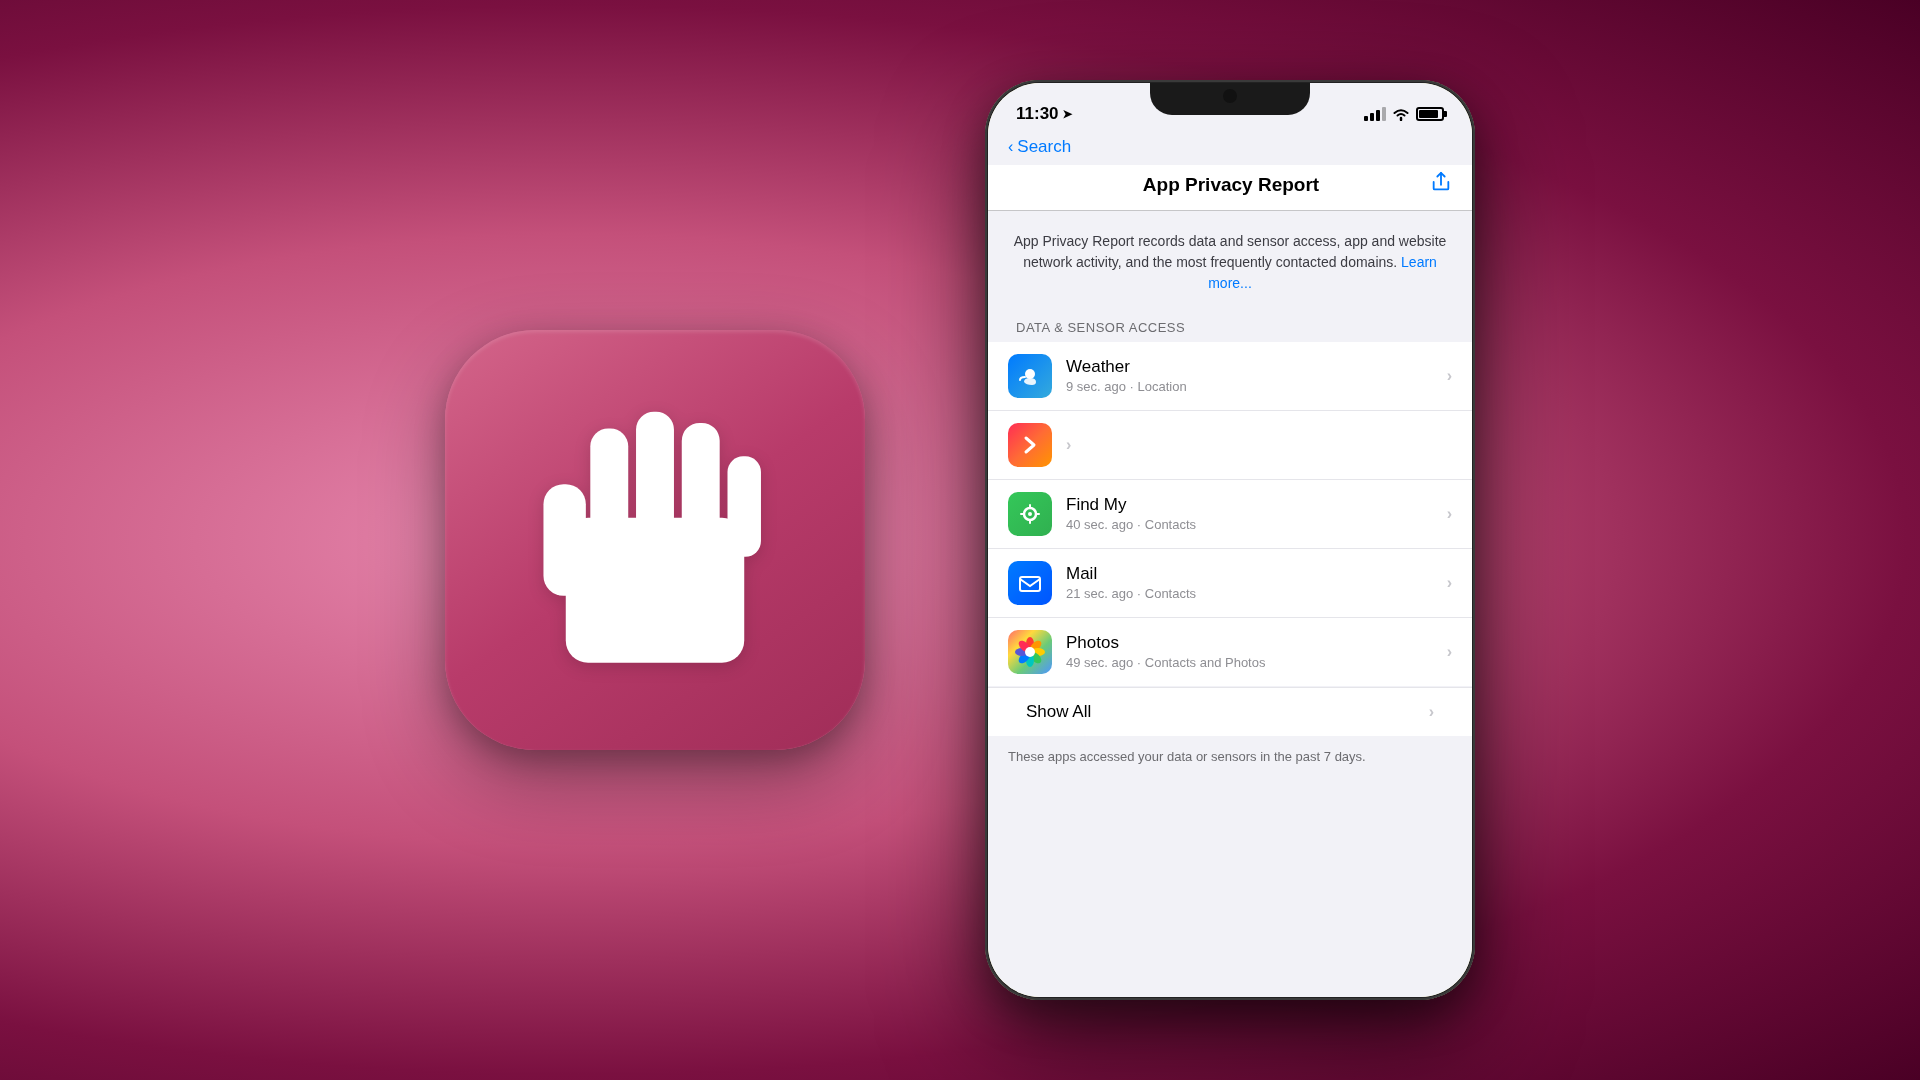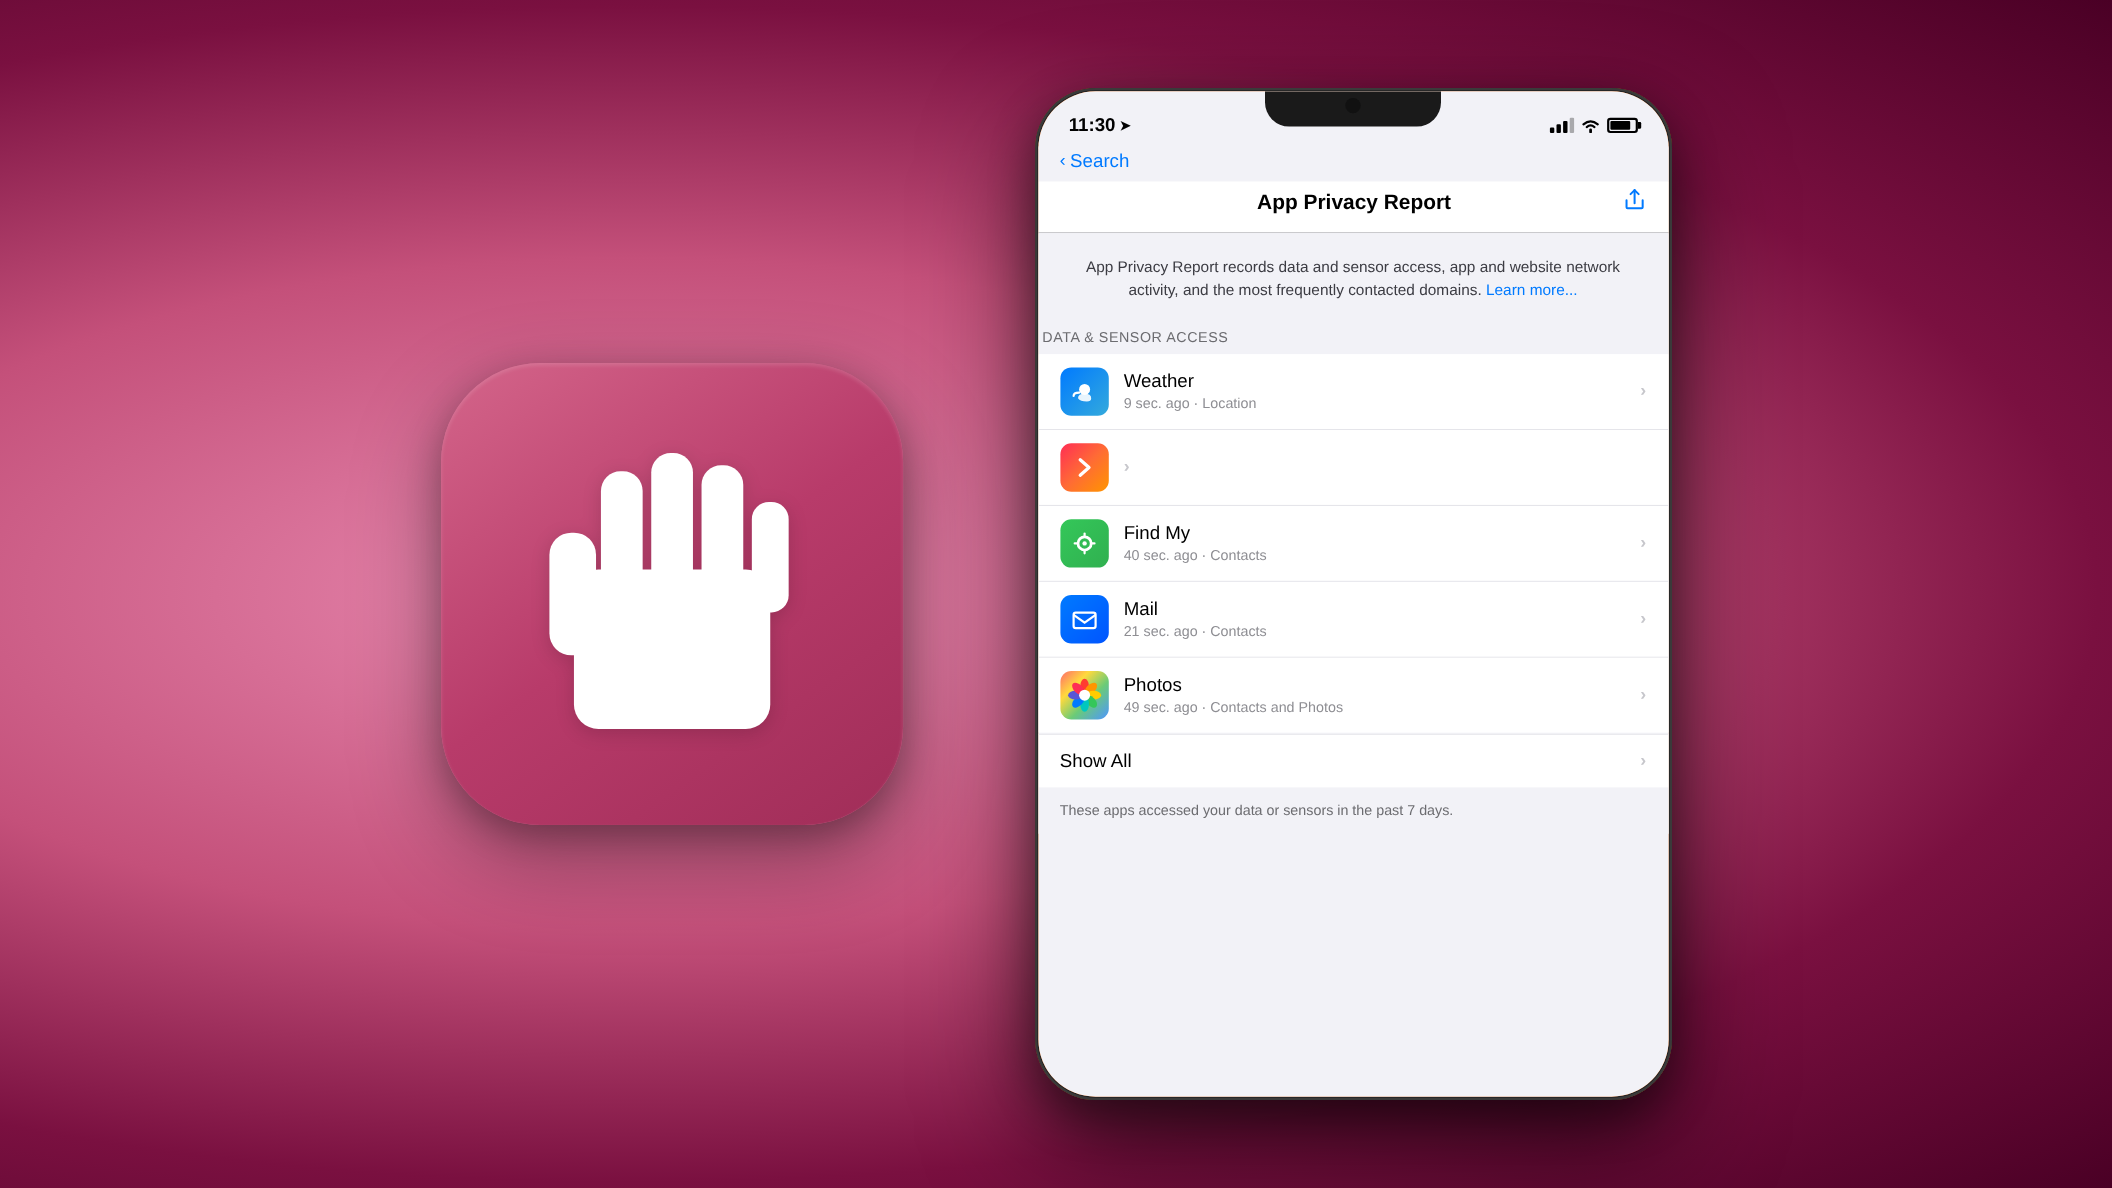--- a/index.html
+++ b/index.html
@@ -58,23 +58,23 @@
 
     
     .iphone-wrapper {
       display: flex;
       align-items: center;
       justify-content: center;
       flex-shrink: 0;
     }
 
     .iphone {
-      width: 579px;
+      width: 490px;
       height: 920px;
-      background: #f97316;
+      background: #fef9c3;
       border-radius: 55px;
       position: relative;
       box-shadow:
         0 40px 100px rgba(0,0,0,0.6),
         0 15px 40px rgba(0,0,0,0.4),
         inset 0 0 0 2px #3a3a3a,
         inset 0 0 0 3px #222;
       overflow: hidden;
     }
 
@@ -235,21 +235,21 @@
       color: #3c3c43;
       line-height: 1.5;
     }
 
     .learn-more-link {
       color: #007aff;
     }
 
     
     .section-header {
-      padding: 8px 4px 6px;
+      padding: 8px 28px 6px;
       background: #f2f2f7;
     }
 
     .section-header-text {
       font-size: 13px;
       font-weight: 400;
       color: #6c6c70;
       text-transform: uppercase;
       letter-spacing: 0.5px;
     }
@@ -325,21 +325,21 @@
     .chevron-right {
       color: #c7c7cc;
       font-size: 16px;
       font-weight: 600;
     }
 
     
     .show-all-row {
       display: flex;
       align-items: center;
-      padding: 14px 20px;
+      padding: 14px 38px;
       background: white;
       justify-content: space-between;
       border-top: 0.5px solid #e5e5ea;
     }
 
     .show-all-text {
       font-size: 17px;
       color: #000;
     }
 

